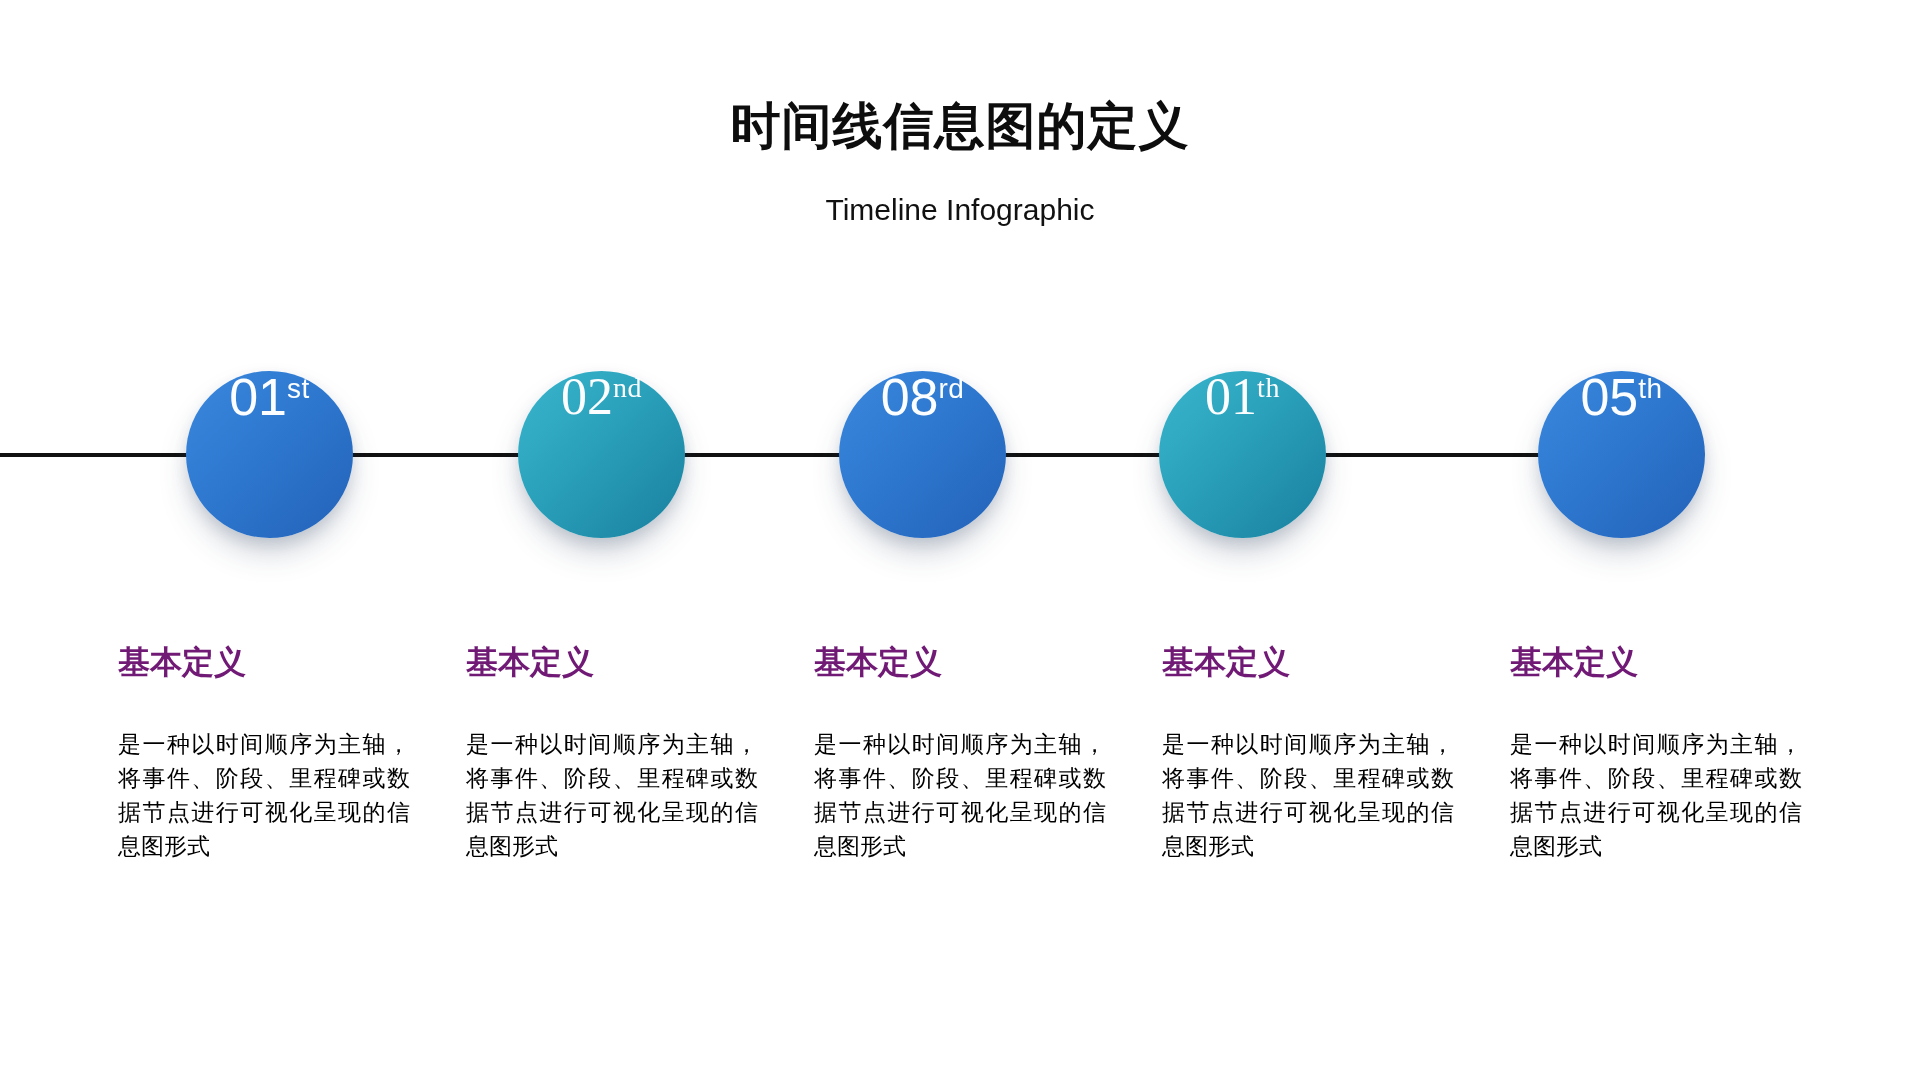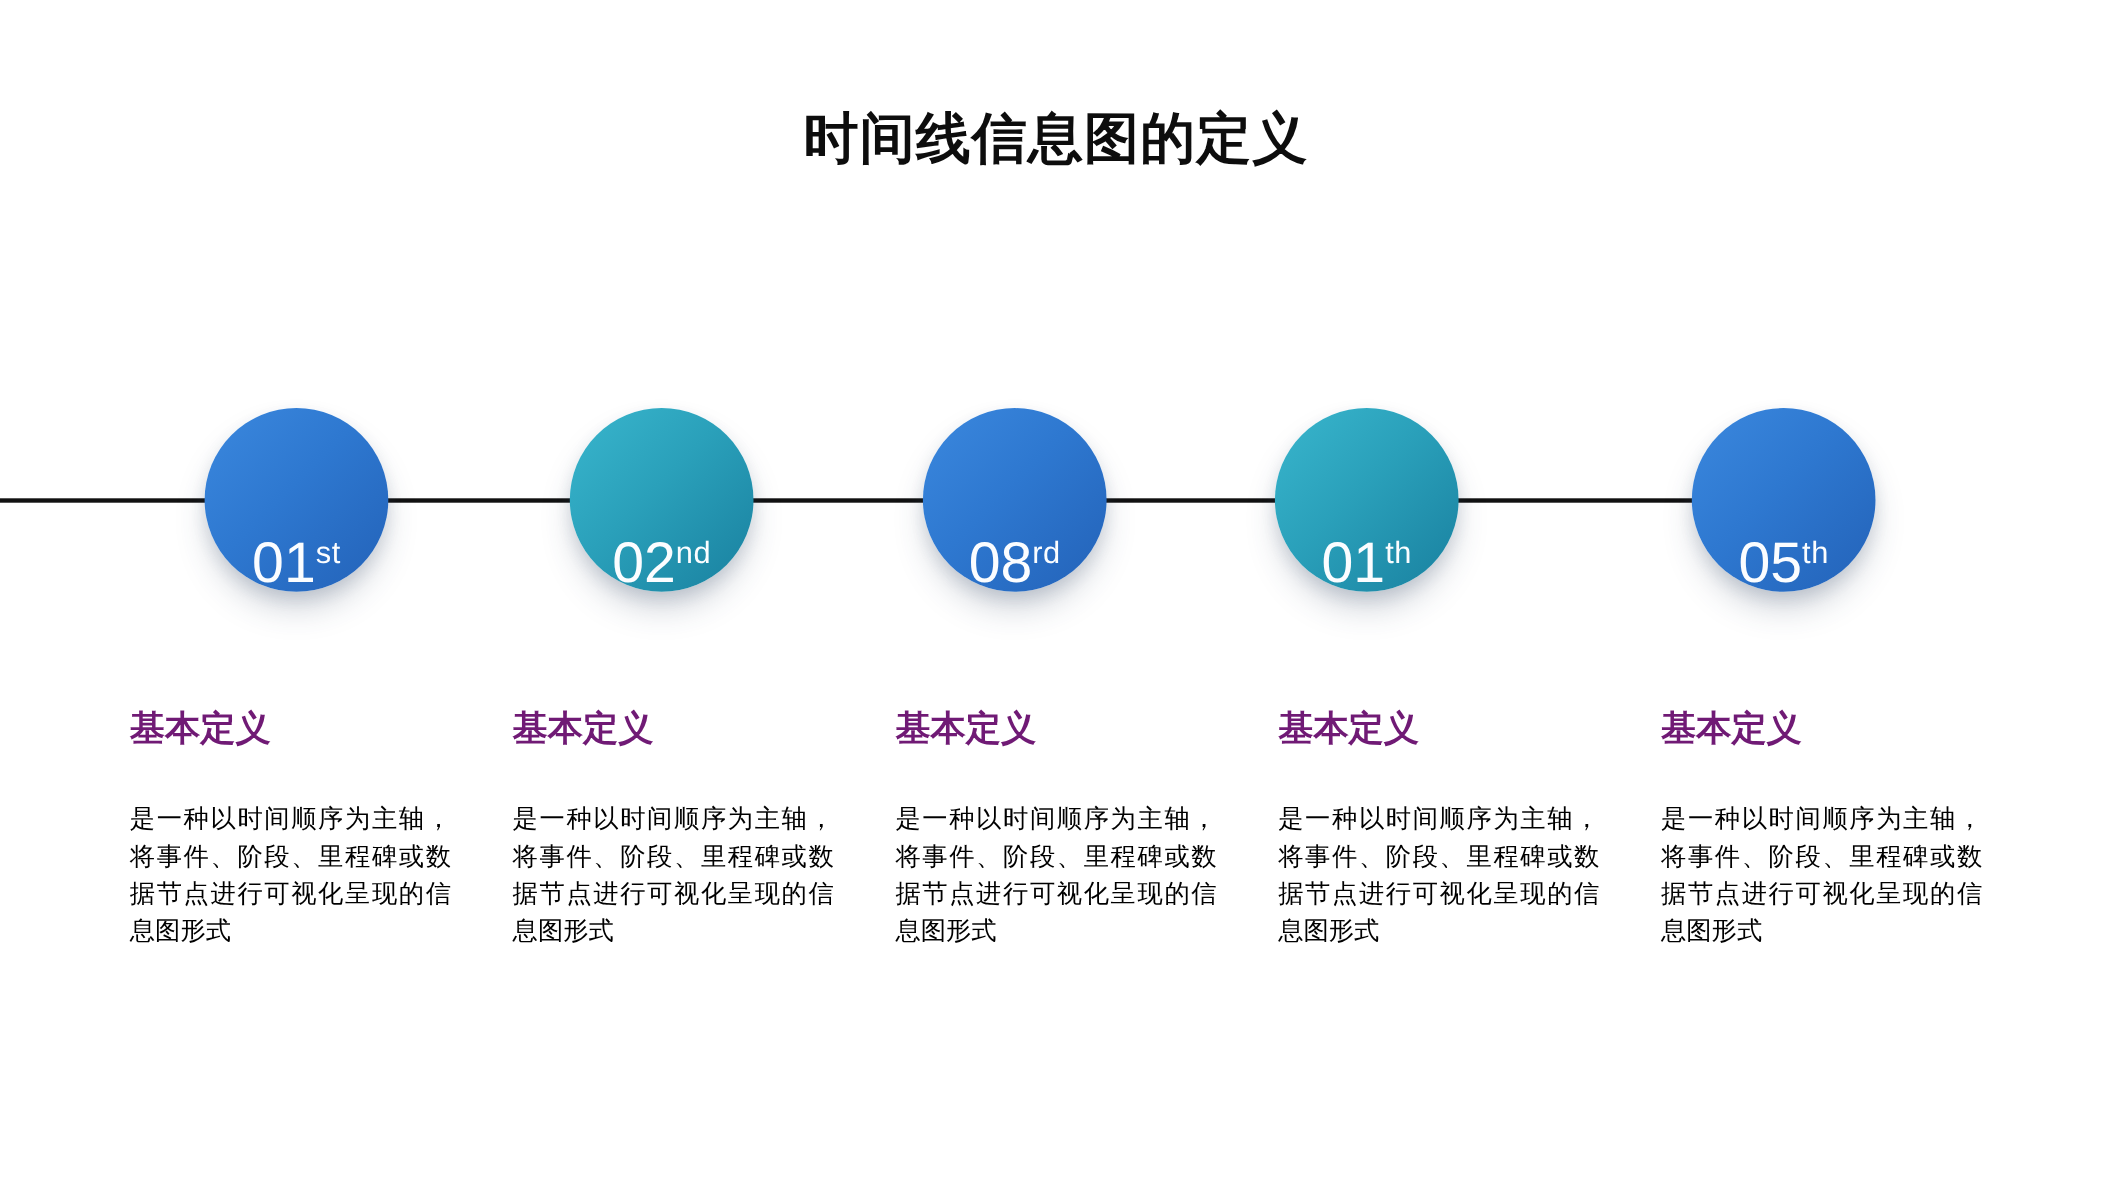--- a/index.html
+++ b/index.html
@@ -20,26 +20,26 @@
   }
 
   .axis-line {
     position: absolute; top: 453px; left: 0;
     width: 1562px; height: 4px; background: #111;
   }
 
   .node {
     position: absolute; top: 371px; width: 167px; height: 167px;
     border-radius: 50%;
-    display: flex; align-items: flex-end; justify-content: center;
+    display: flex; align-items: flex-start; justify-content: center;
     box-shadow: 0 18px 32px -6px rgba(45, 65, 95, 0.28),
                 0 6px 14px rgba(45, 65, 95, 0.12);
   }
   .node-blue { background: linear-gradient(135deg, #3b88de 0%, #2e78d0 45%, #2362b8 100%); }
-  .node-teal { background: linear-gradient(135deg, #39b6cd 0%, #2aa0ba 45%, #19809f 100%); }
+  .node-teal { background: linear-gradient(135deg, #39b6cd 0%, #2aa0ba 45%, #19809f 100%); font-family: Liberation Serif, serif; }
 
   .node-label {
     color: #fbfdff; font-size: 52px; line-height: 1;
     font-weight: 400; white-space: nowrap;
   }
   .node-label .sfx {
     font-size: 28px; vertical-align: 17px; letter-spacing: 0.5px;
   }
 
   .col { position: absolute; top: 642px; width: 292px; }
@@ -50,20 +50,21 @@
     margin-top: 45px; font-size: 23px; line-height: 34px; color: #000000;
     text-align: justify; text-justify: inter-character;
   }
 </style>
 </head>
 <body>
 
 <div class="slide">
 
   <h1 class="title">时间线信息图的定义</h1>
+  <div class="subtitle">Timeline Infographic</div>
 
   <div class="axis-line"></div>
 
   <div class="node node-blue" style="left:186px">
     <span class="node-label"><span>01</span><span class="sfx">st</span></span>
   </div>
   <div class="node node-teal" style="left:518px">
     <span class="node-label"><span>02</span><span class="sfx">nd</span></span>
   </div>
   <div class="node node-blue" style="left:839px">

